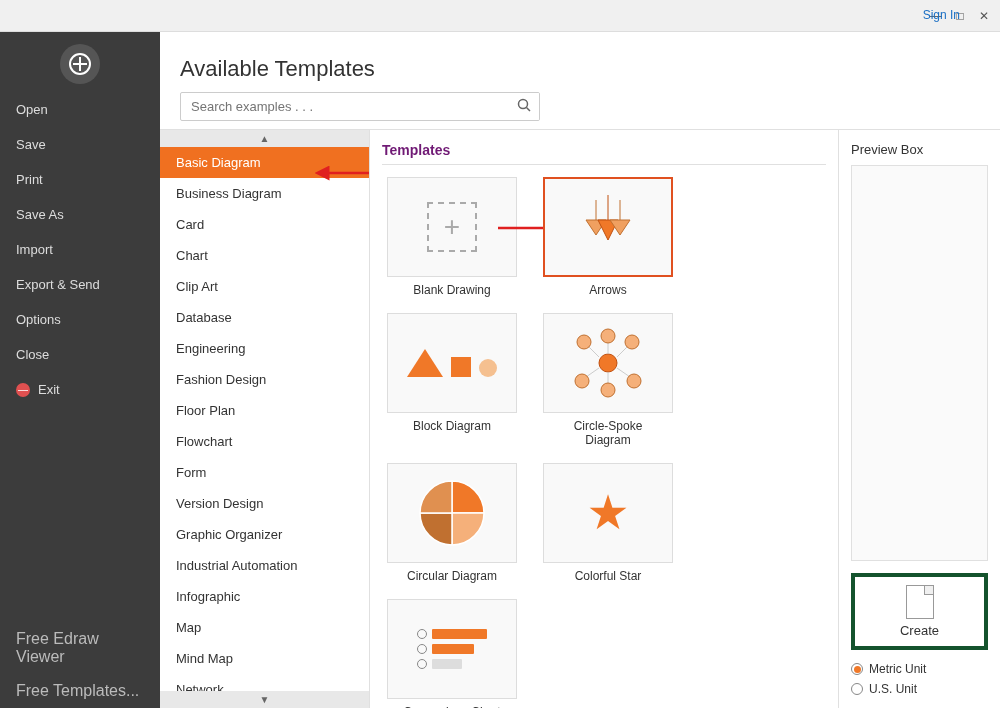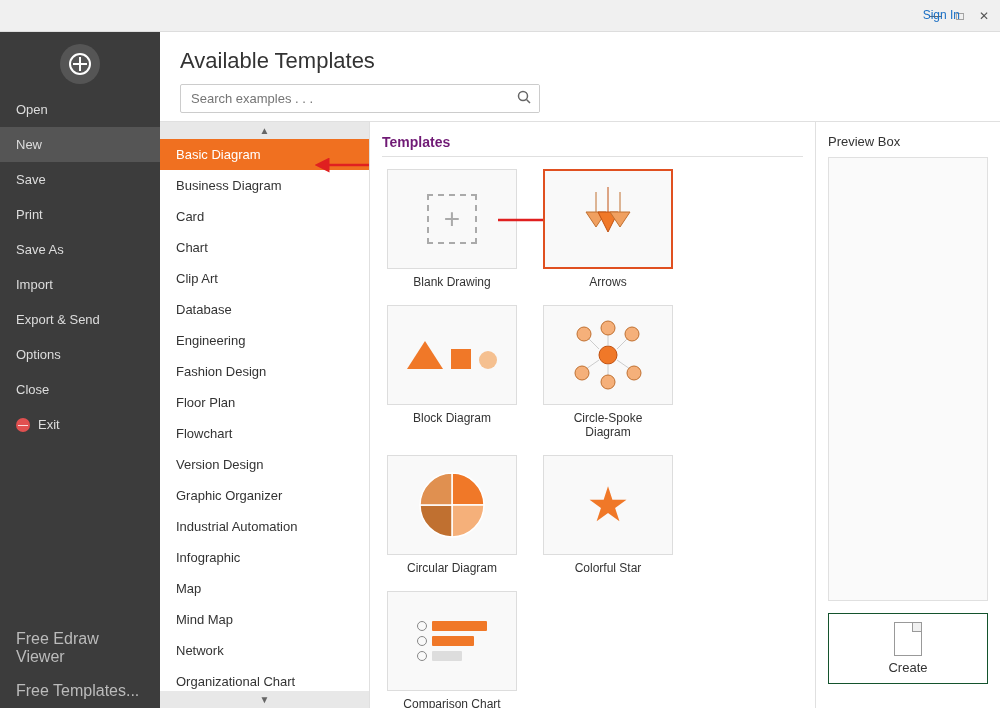--- a/index.html
+++ b/index.html
@@ -114,21 +114,21 @@
     .content-area {
       flex: 1;
       display: flex;
       flex-direction: column;
       background: #ffffff;
       overflow: hidden;
     }
 
     
     .content-header {
-      padding: 16px 20px 8px;
+      padding: 24px 20px 8px;
       border-bottom: 1px solid #e0e0e0;
     }
     .content-header h1 {
       font-size: 22px;
       color: #333;
       font-weight: 400;
       margin-bottom: 10px;
     }
     .search-bar {
       display: flex;
@@ -238,42 +238,42 @@
 
     
     .star-shape {
       color: #f07828;
       font-size: 48px;
       line-height: 1;
     }
 
     
     .preview-box {
-      width: 185px;
+      width: 162px;
       flex-shrink: 0;
       border-left: 1px solid #e0e0e0;
       padding: 12px;
       display: flex;
       flex-direction: column;
     }
     .preview-title {
       font-size: 13px;
       color: #333;
       margin-bottom: 8px;
       font-weight: 500;
     }
     .preview-area {
       flex: 1;
       border: 1px solid #e0e0e0;
       background: #fafafa;
       margin-bottom: 12px;
       min-height: 120px;
     }
     .create-btn {
-      border: 1px solid #14532d;
+      border: 4px solid #14532d;
       background: white;
       padding: 8px;
       display: flex;
       flex-direction: column;
       align-items: center;
       gap: 4px;
       cursor: pointer;
       margin-bottom: 12px;
       font-size: 13px;
       color: #333;
@@ -367,23 +367,20 @@
 
   <div class="sidebar">
     <div class="sidebar-logo">
       <svg width="22" height="22" viewBox="0 0 22 22" fill="none">
         <circle cx="11" cy="11" r="10" stroke="white" stroke-width="2" fill="none"></circle>
         <path d="M11 4 L11 18 M4 11 L18 11" stroke="white" stroke-width="2"></path>
       </svg>
     </div>
     <div class="sidebar-item">
       <span>Open</span>
-    </div>
-    <div class="sidebar-item" style="background:#555">
-      <span>New</span>
     </div>
     <div class="sidebar-item">
       <span>Save</span>
     </div>
     <div class="sidebar-item">
       <span>Print</span>
     </div>
     <div class="sidebar-item">
       <span>Save As</span>
     </div>
@@ -450,20 +447,23 @@
           <span>Engineering</span>
         </div>
         <div class="category-item">
           <span>Fashion Design</span>
         </div>
         <div class="category-item">
           <span>Floor Plan</span>
         </div>
         <div class="category-item">
           <span>Flowchart</span>
+        </div>
+        <div class="category-item">
+          <span>Form</span>
         </div>
         <div class="category-item">
           <span>Version Design</span>
         </div>
         <div class="category-item">
           <span>Graphic Organizer</span>
         </div>
         <div class="category-item">
           <span>Industrial Automation</span>
         </div>
@@ -611,17 +611,29 @@
         </div>
       </div>
 
       <div class="preview-box">
         <div class="preview-title">Preview Box</div>
         <div class="preview-area"></div>
         <button class="create-btn">
           <div class="doc-icon"></div>
           <span>Create</span>
         </button>
+        <div class="unit-options">
+          <div class="unit-option">
+            <div class="radio-outer">
+              <div class="radio-inner"></div>
+            </div>
+            <span>Metric Unit</span>
+          </div>
+          <div class="unit-option">
+            <div class="radio-outer"></div>
+            <span>U.S. Unit</span>
+          </div>
+        </div>
       </div>
 
     </div>
   </div>
 </div>
 
 </body></html>

